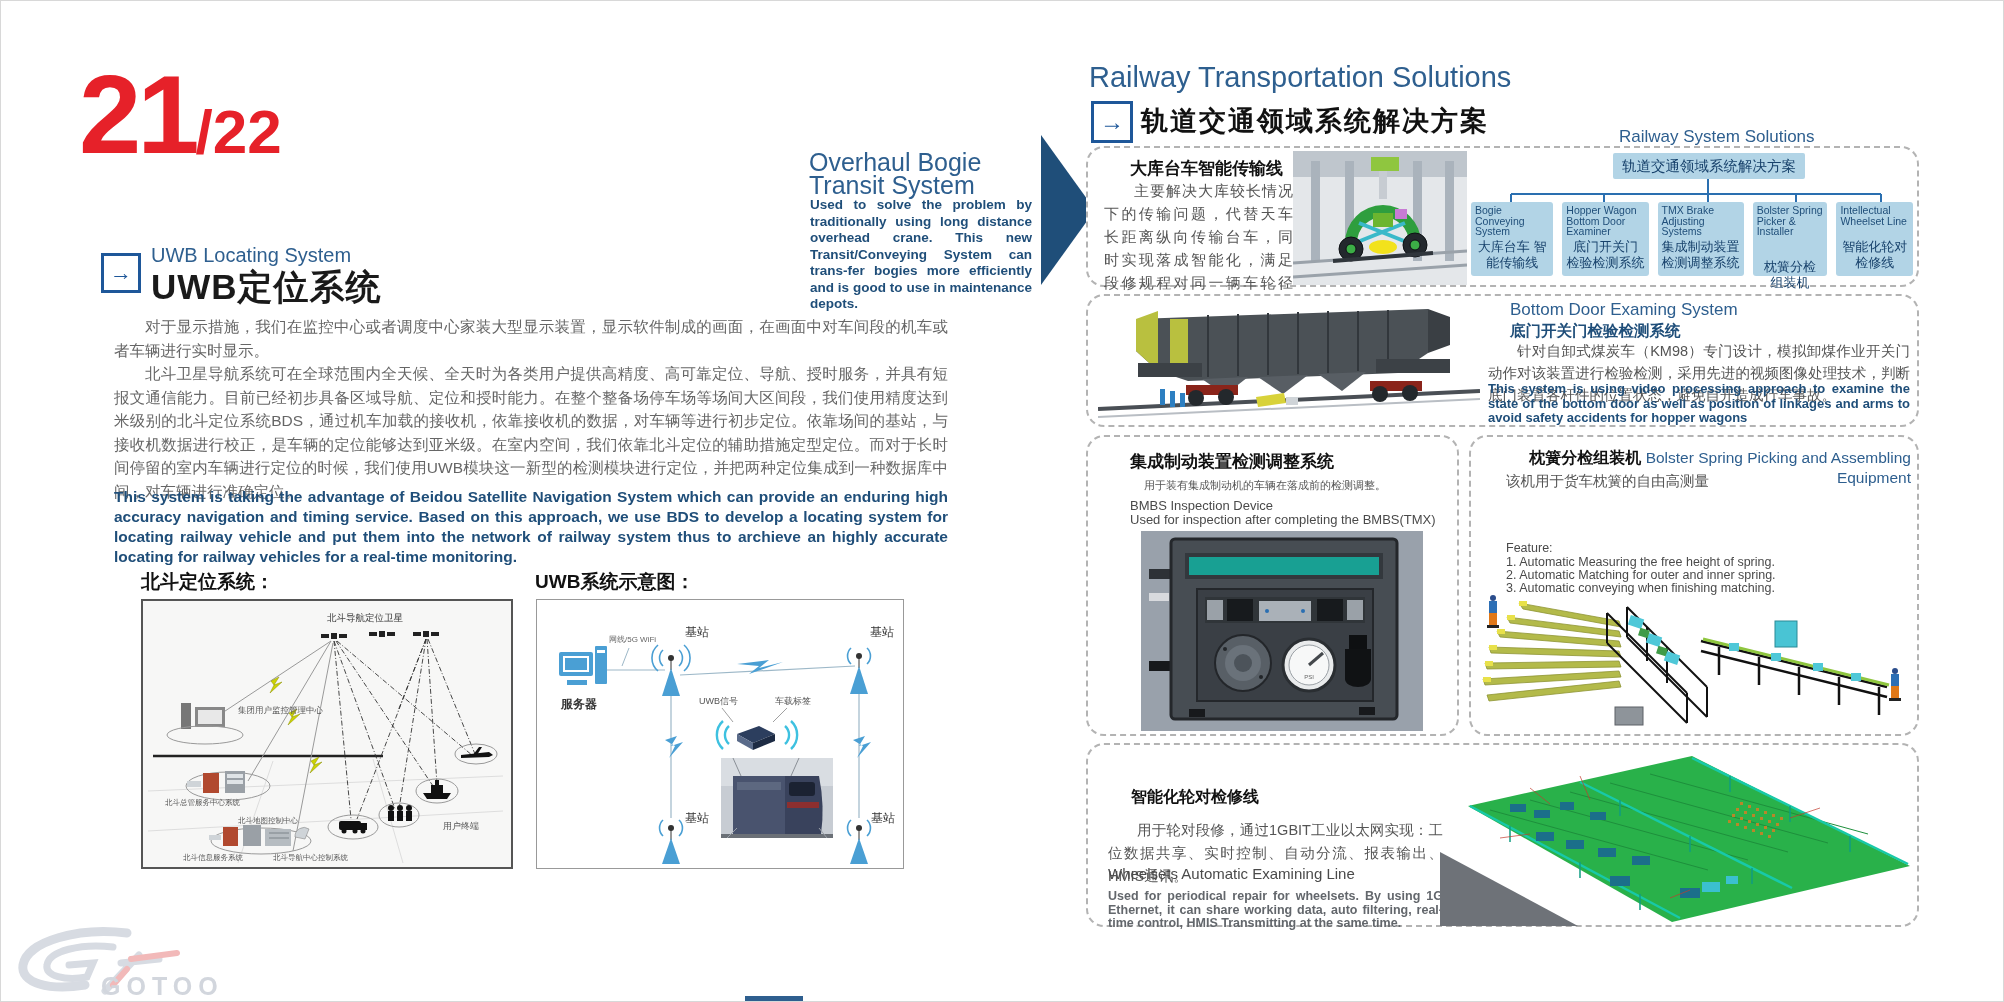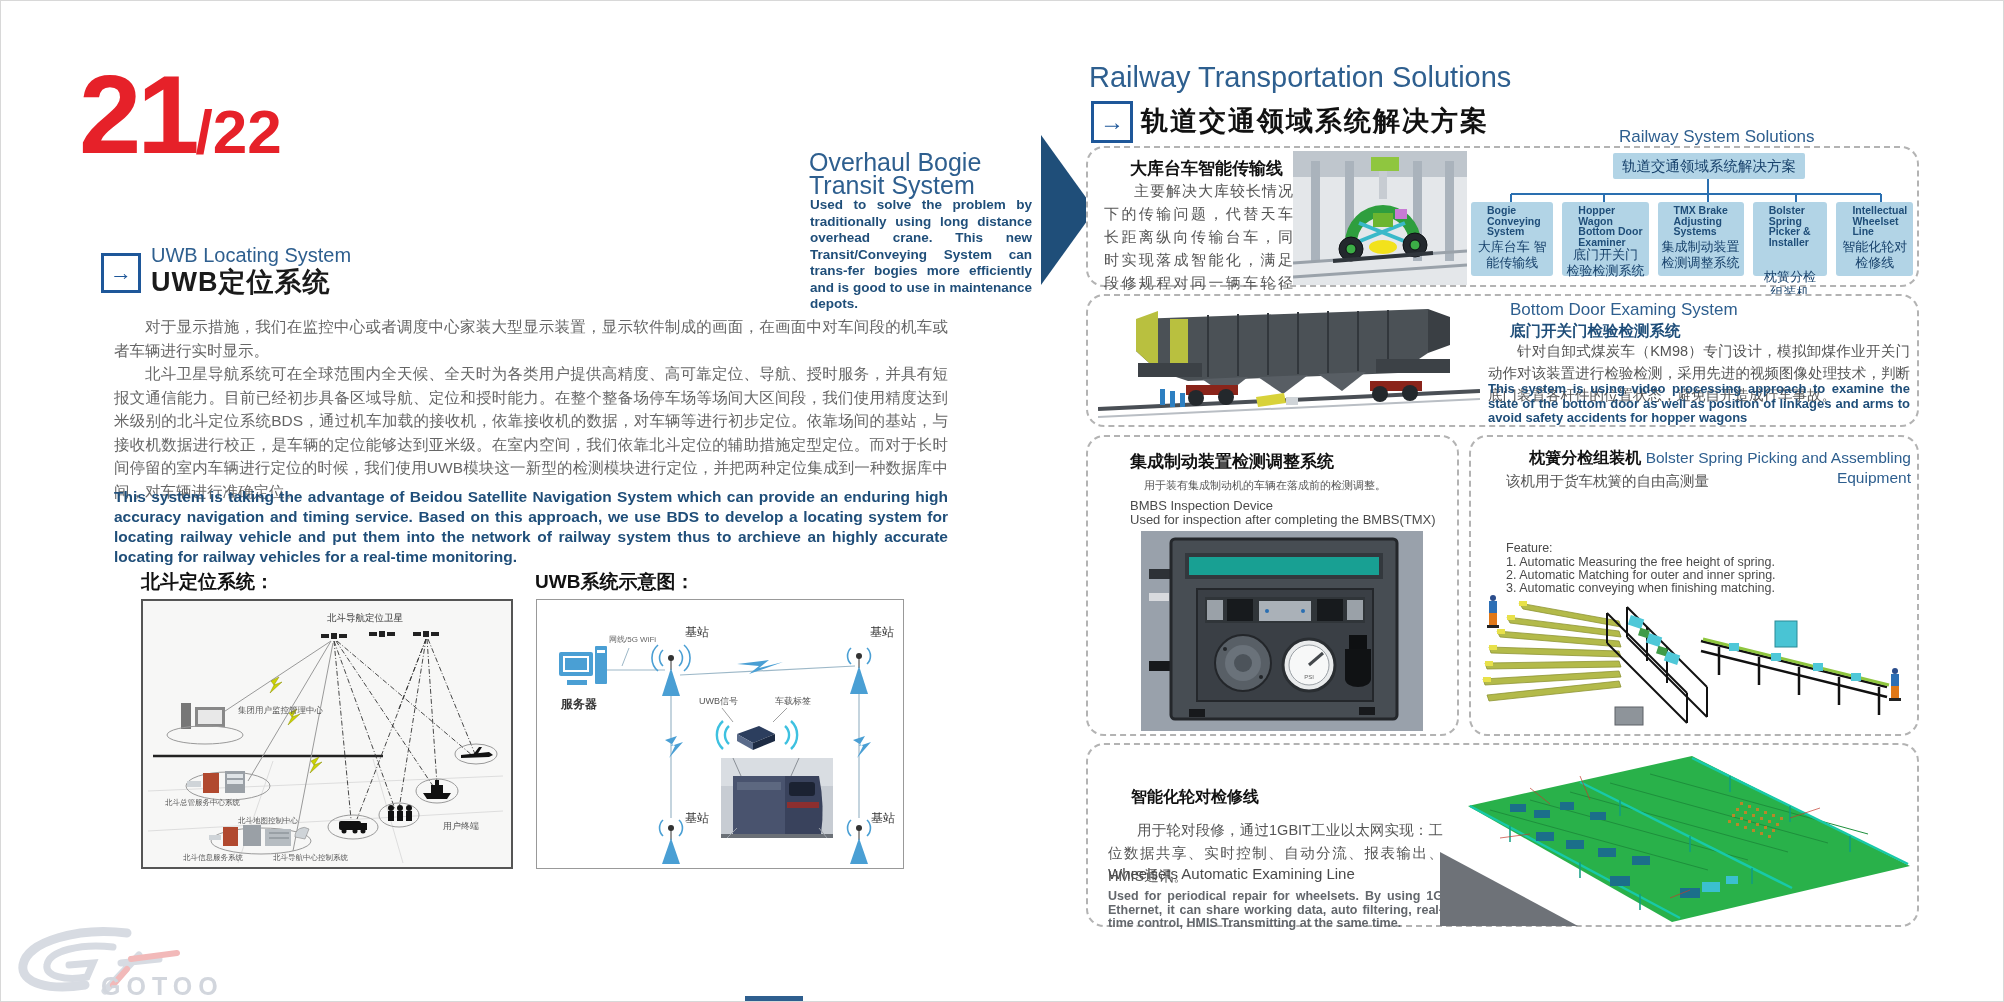--- a/index.html
+++ b/index.html
@@ -12,21 +12,21 @@
   .pagenum{color:#e62129;font-weight:bold;line-height:1;}
   .pagenum .big{font-size:112px;letter-spacing:-4px;}
   .pagenum .small{font-size:62px;}
 
   
   .arrowbox{display:flex;align-items:center;justify-content:center;
             border:3px solid #1e5799;color:#1e5799;font-weight:bold;background:#fff;}
 
   
   .hdr-en{color:#2e5f8f;font-size:20px;}
-  .hdr-zh{color:#1a1a1a;font-size:27px;font-weight:bold;letter-spacing:1px;}
+  .hdr-zh{color:#1a1a1a;font-size:35px;font-weight:bold;letter-spacing:1px;}
   .bodytext{color:#666;font-size:15.5px;line-height:23.5px;text-align:justify;}
   .bodytext p{margin:0;text-indent:2em;}
   .entext{color:#1f4e79;font-weight:bold;font-size:15.5px;line-height:20px;text-align:justify;}
   .diag-label{color:#111;font-size:19px;font-weight:bold;}
   .diagframe{background:#fbfbfb;box-sizing:border-box;}
 
   
   .ov-title{color:#2e5f8f;font-size:25px;line-height:0.92;}
   .ov-body{color:#1f4e79;font-weight:bold;font-size:13.5px;line-height:16.5px;text-align:justify;}
 
@@ -43,21 +43,21 @@
   .en-bold-sm{color:#1f4e79;font-weight:bold;font-size:13px;line-height:14.5px;text-align:justify;}
   .gray-sub{color:#4a4a4a;font-size:13px;line-height:14.5px;}
   .feat{color:#4a4a4a;font-size:12.5px;line-height:15px;}
 
   
   .flow-root{background:#b2d4e6;color:#17416b;font-size:14.5px;display:flex;
              align-items:center;justify-content:center;border-radius:2px;}
   .flow-kids{display:flex;gap:9px;}
   .flow-kid{background:#b2d4e6;border-radius:3px;padding:3px 4px;box-sizing:border-box;
             display:flex;flex-direction:column;}
-  .fk-en{color:#1f4e79;font-weight:bold;font-size:10.5px;line-height:10.5px;margin-left:12px;}
+  .fk-en{color:#1f4e79;font-weight:normal;font-size:10.5px;line-height:10.5px;}
   .fk-zh{color:#17416b;font-size:13px;line-height:16px;text-align:center;margin-top:auto;margin-bottom:2px;}
 
   svg text{font-family:"Liberation Sans","DejaVu Sans",sans-serif;}
 </style>
 </head>
 <body>
 
 <div class="page">
 
   <div class="abs pagenum" style="left:78px;top:58px;">

